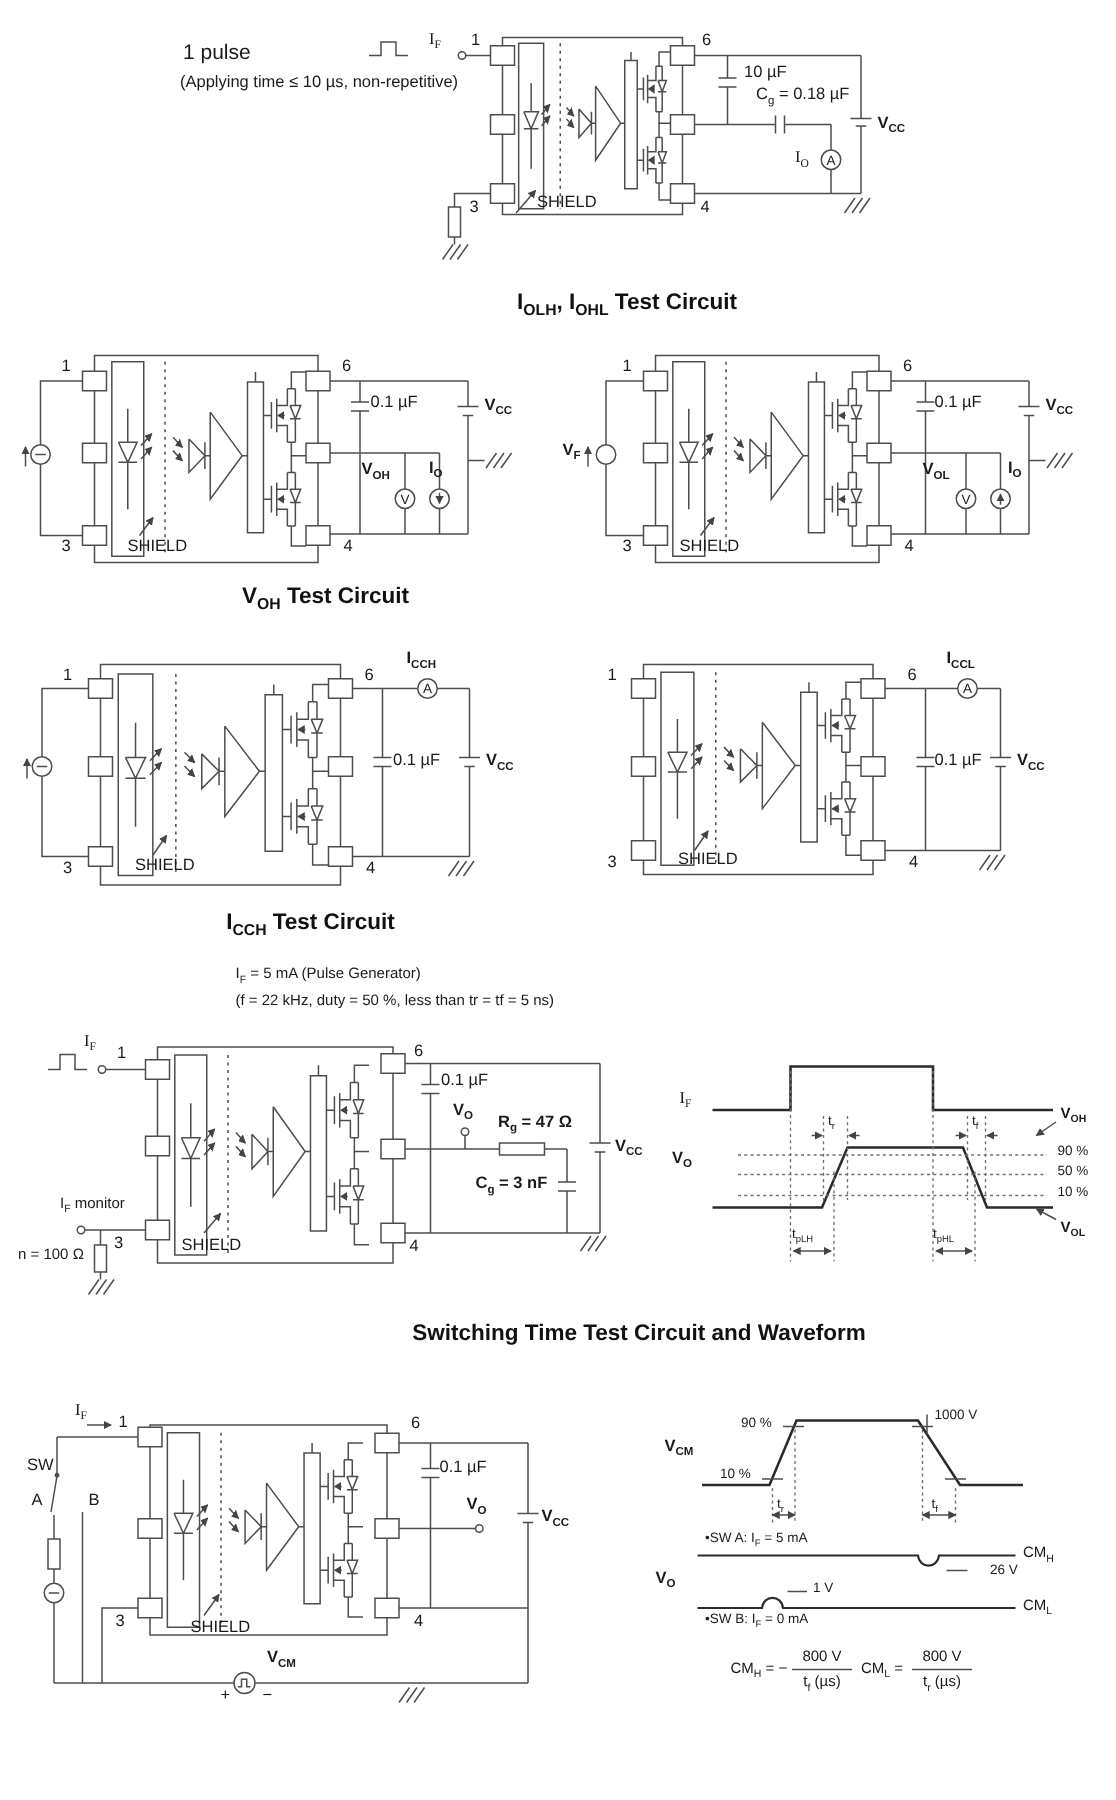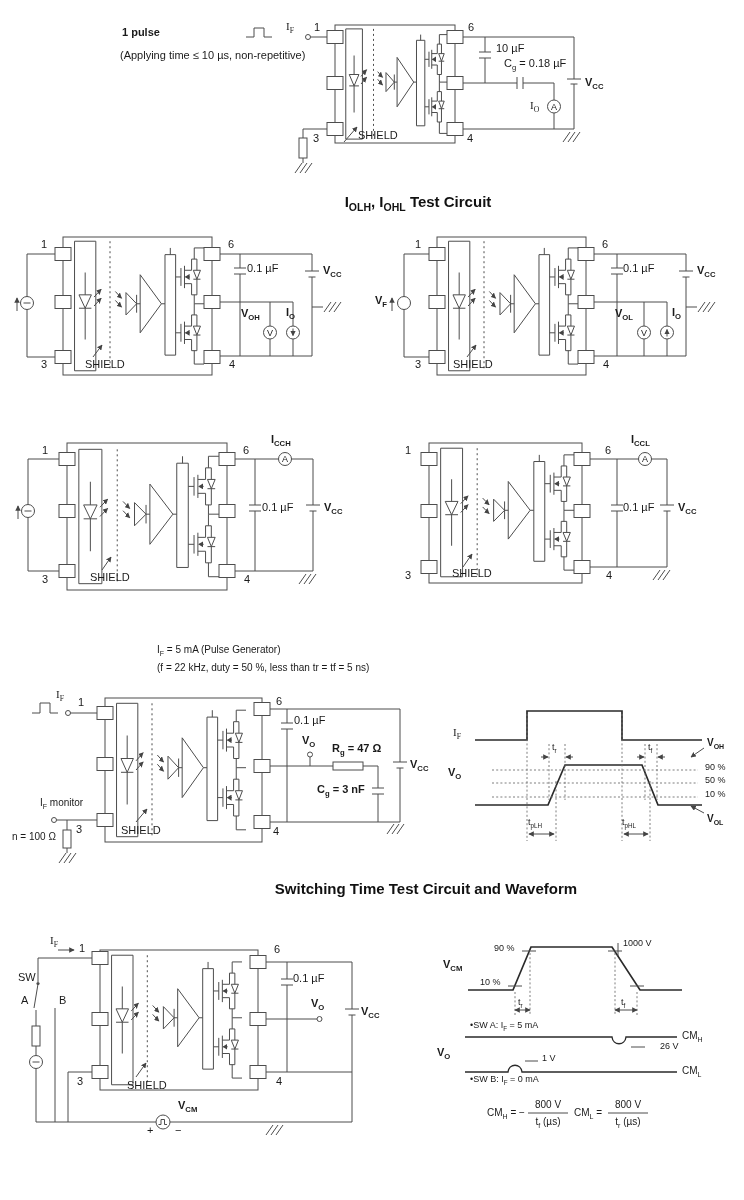--- a/index.html
+++ b/index.html
@@ -10,21 +10,21 @@
   .pin{fill:#ffffff;stroke:#4d4d4d;stroke-width:1;}
   .tw{stroke:#2a2a2a;stroke-width:1.7;fill:none;}
   .t14{stroke:#2a2a2a;stroke-width:1.4;fill:none;}
   .dsh{stroke:#6f6f6f;stroke-width:0.9;fill:none;stroke-dasharray:2 2.2;}
   .dotf{fill:#4d4d4d;stroke:none;}
   #icint *{vector-effect:non-scaling-stroke;}
   .lbl{position:absolute;z-index:2;font-size:11px;line-height:1.15;white-space:nowrap;color:#1a1a1a;}
   .b{font-weight:bold;}
   .s9{font-size:9px;}
   .s10{font-size:10px;}
-  .s13{font-size:11px;font-weight:bold;}
+  .s13{font-size:14px;}
   .ser{font-family:"Liberation Serif",serif;}
   .ttl{font-size:15px;font-weight:bold;text-align:center;color:#111;}
   .ctr{text-align:center;}
   .mlab{position:absolute;z-index:2;font-size:9px;transform:translate(-50%,-50%);color:#1a1a1a;}
   sub{font-size:70%;line-height:0;}
 </style>
 </head>
 <body>
 
 <div class="page">
@@ -318,20 +318,21 @@
 <div class="lbl" style="left:41px;top:238px">1</div>
 <div class="lbl" style="left:41px;top:358px">3</div>
 <div class="lbl" style="left:228px;top:238px">6</div>
 <div class="lbl" style="left:229px;top:358px">4</div>
 <div class="lbl" style="left:85px;top:358px">SHIELD</div>
 <div class="lbl" style="left:247px;top:262px">0.1 µF</div>
 <div class="lbl b" style="left:241px;top:307px">V<sub>OH</sub></div>
 <div class="mlab" style="left:270px;top:333px">V</div>
 <div class="lbl b" style="left:286px;top:306px">I<sub>O</sub></div>
 <div class="lbl b" style="left:323px;top:264px">V<sub>CC</sub></div>
+<div class="lbl ttl" style="left:107px;top:389px;width:220px">V<sub>OH</sub> Test Circuit</div>
 
 <div class="lbl b" style="left:375px;top:294px">V<sub>F</sub></div>
 <div class="lbl" style="left:415px;top:238px">1</div>
 <div class="lbl" style="left:415px;top:358px">3</div>
 <div class="lbl" style="left:602px;top:238px">6</div>
 <div class="lbl" style="left:603px;top:358px">4</div>
 <div class="lbl" style="left:453px;top:358px">SHIELD</div>
 <div class="lbl" style="left:623px;top:262px">0.1 µF</div>
 <div class="lbl b" style="left:615px;top:307px">V<sub>OL</sub></div>
 <div class="mlab" style="left:644px;top:333px">V</div>
@@ -340,20 +341,21 @@
 
 <div class="lbl" style="left:42px;top:444px">1</div>
 <div class="lbl" style="left:42px;top:573px">3</div>
 <div class="lbl" style="left:243px;top:444px">6</div>
 <div class="lbl" style="left:244px;top:573px">4</div>
 <div class="lbl" style="left:90px;top:571px">SHIELD</div>
 <div class="lbl b" style="left:271px;top:433px">I<sub>CCH</sub></div>
 <div class="mlab" style="left:285px;top:459px">A</div>
 <div class="lbl" style="left:262px;top:501px">0.1 µF</div>
 <div class="lbl b" style="left:324px;top:501px">V<sub>CC</sub></div>
+<div class="lbl ttl" style="left:97px;top:606px;width:220px">I<sub>CCH</sub> Test Circuit</div>
 
 <div class="lbl" style="left:405px;top:444px">1</div>
 <div class="lbl" style="left:405px;top:569px">3</div>
 <div class="lbl" style="left:605px;top:444px">6</div>
 <div class="lbl" style="left:606px;top:569px">4</div>
 <div class="lbl" style="left:452px;top:567px">SHIELD</div>
 <div class="lbl b" style="left:631px;top:433px">I<sub>CCL</sub></div>
 <div class="mlab" style="left:645px;top:459px">A</div>
 <div class="lbl" style="left:623px;top:501px">0.1 µF</div>
 <div class="lbl b" style="left:678px;top:501px">V<sub>CC</sub></div>

